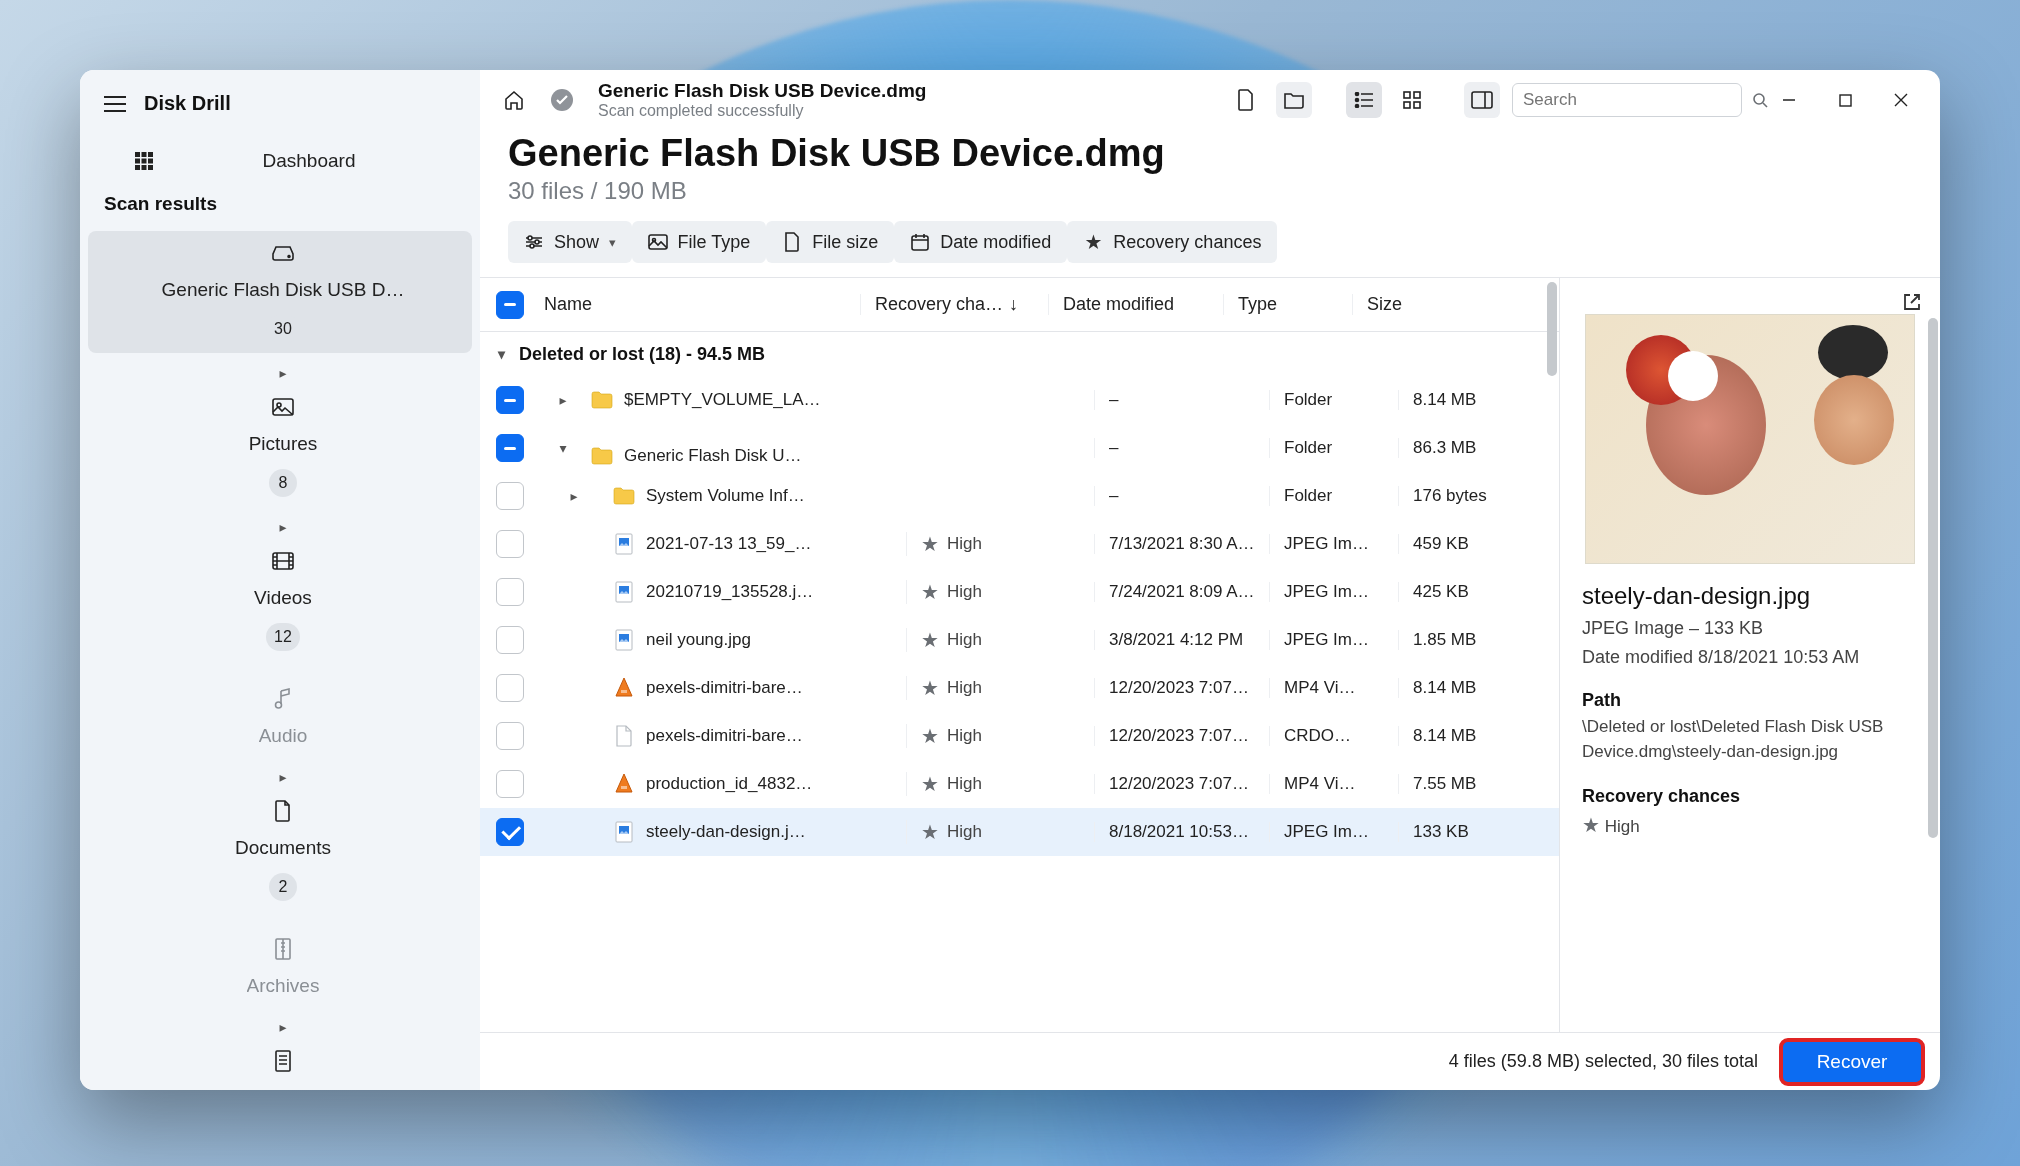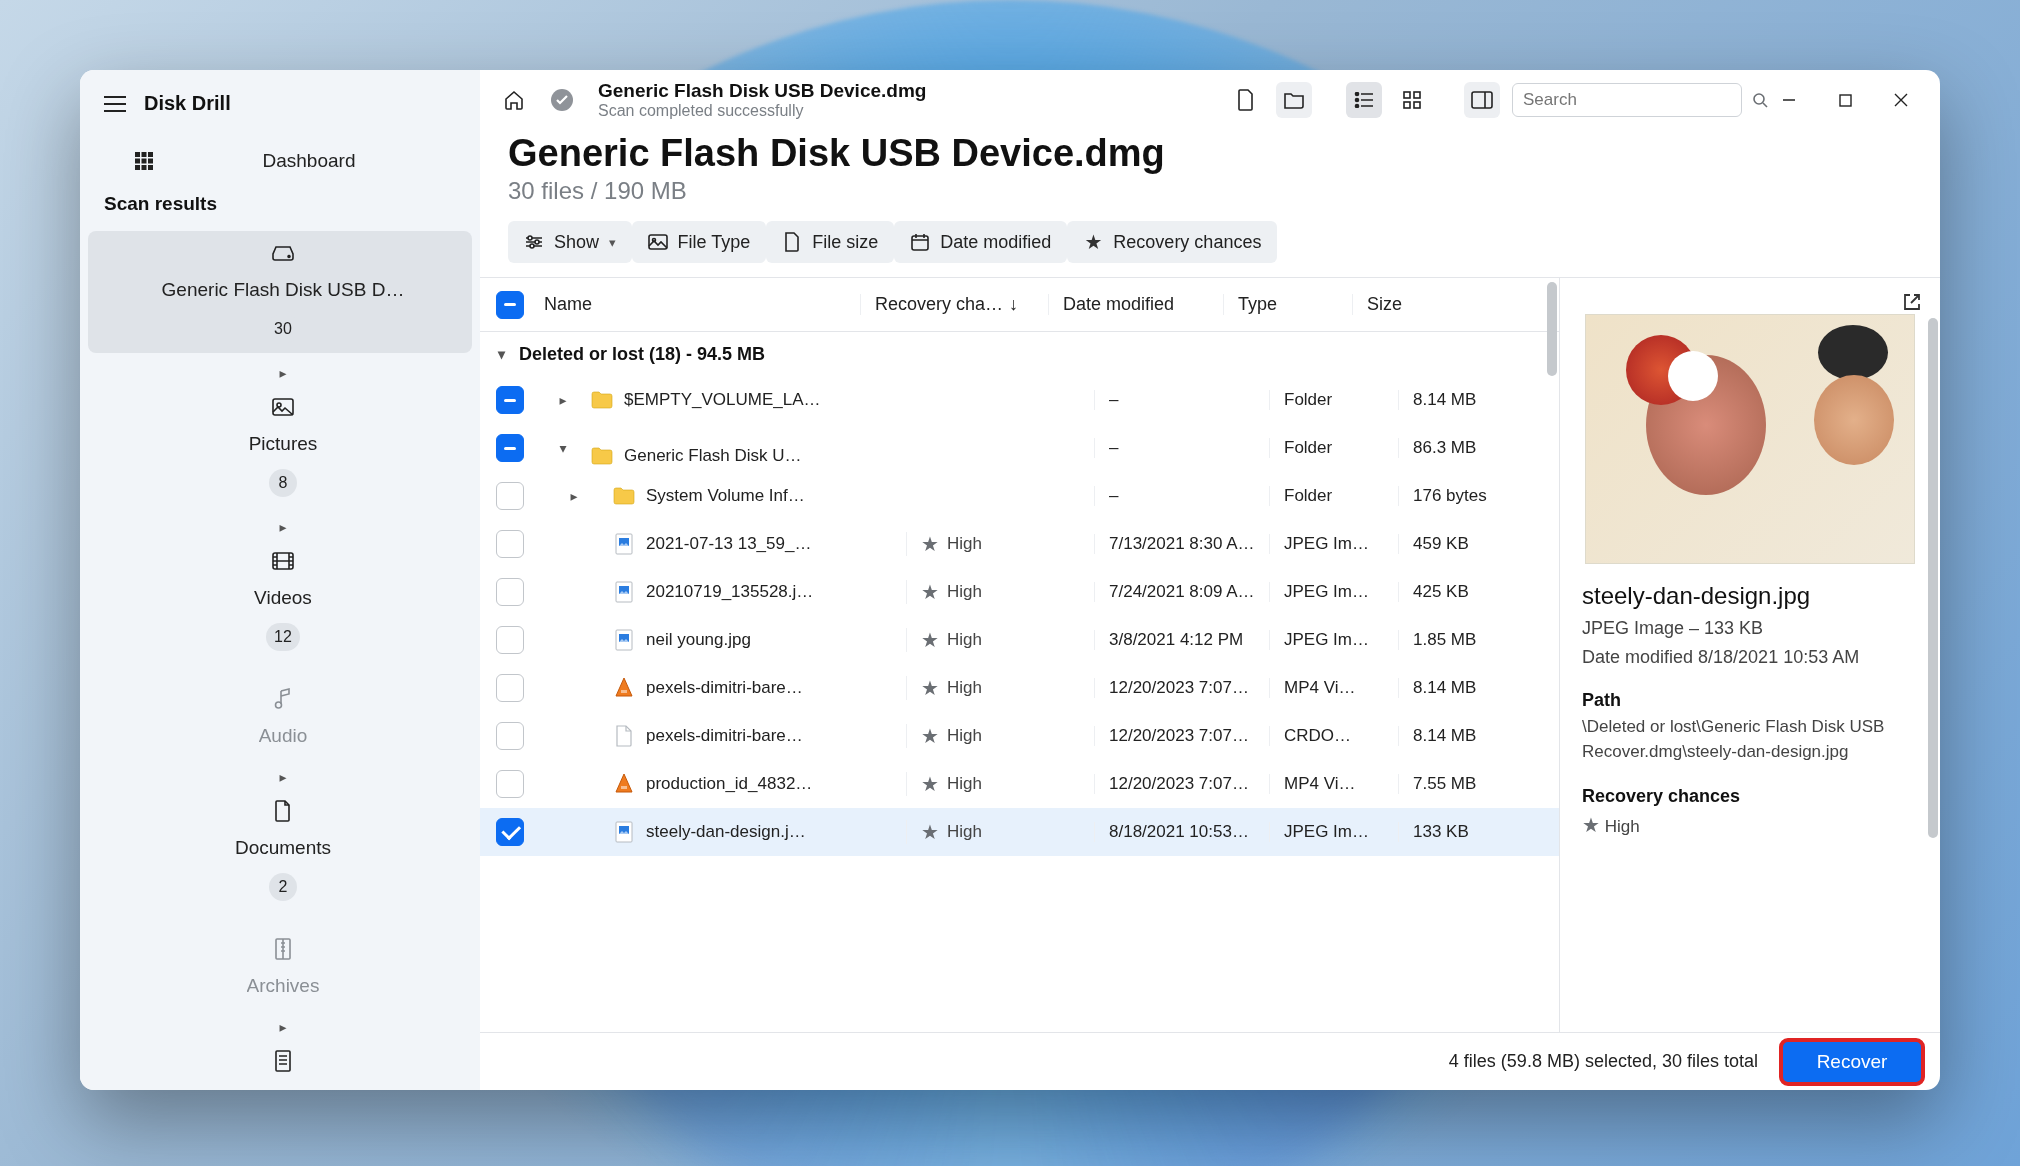--- a/index.html
+++ b/index.html
@@ -624,21 +624,21 @@
           <div class="blob b5"></div>
             <div class="blob b1"></div>
             <div class="blob b2"></div>
             <div class="blob b3"></div>
             <div class="blob b4"></div>
         </div>
         <div class="ptitle">steely-dan-design.jpg</div>
         <div class="pmeta">JPEG Image – 133 KB</div>
         <div class="pmeta">Date modified 8/18/2021 10:53 AM</div>
         <div class="plabel">Path</div>
-        <div class="pval">\Deleted or lost\Generic Flash Disk USB Recover.dmg\steely-dan-design.jpg</div>
+        <div class="pval">\Deleted or lost\Deleted Flash Disk USB Device.dmg\steely-dan-design.jpg</div>
         <div class="plabel">Recovery chances</div>
         <div class="pval"><span class="star">★</span> <span>High</span></div>
       </aside>
     </div>
 
     <div class="footer">
       <div class="status">4 files (59.8 MB) selected, 30 files total</div>
       <button class="recover">Recover</button>
     </div>
   </main>

